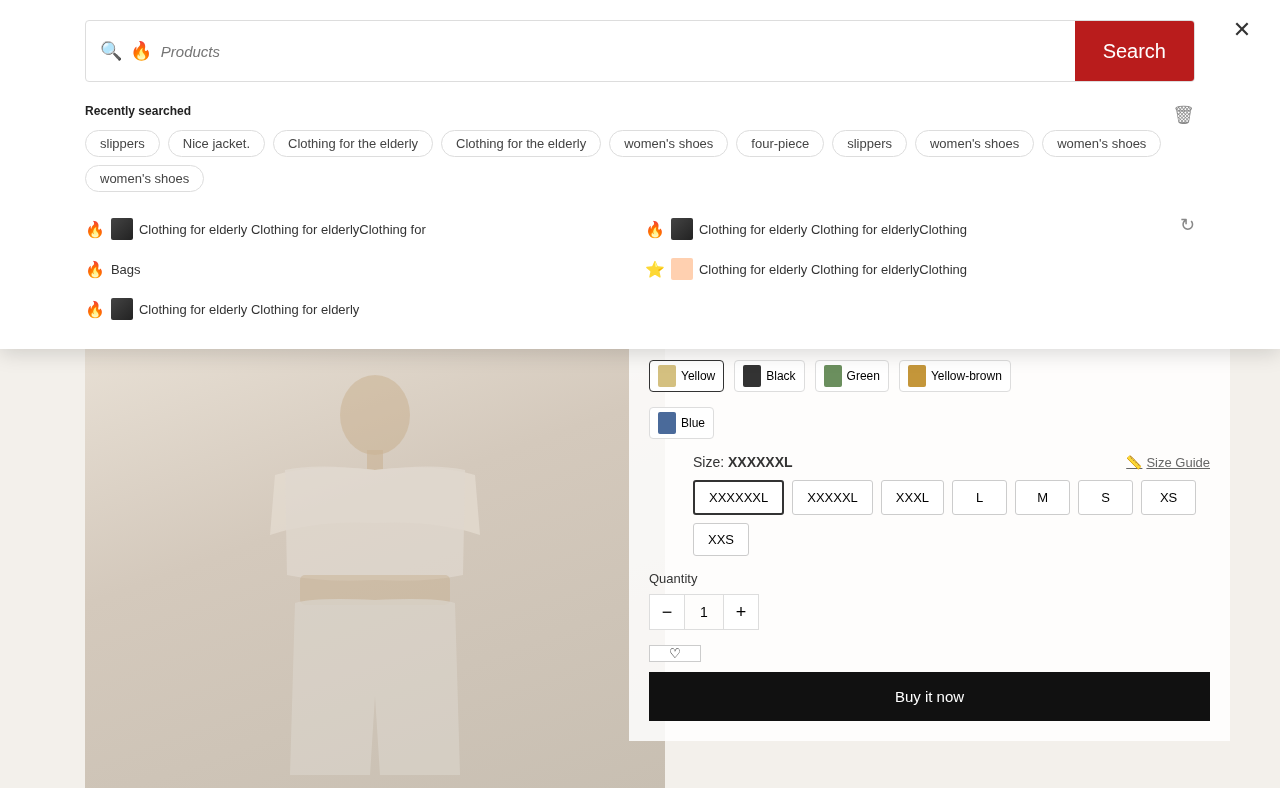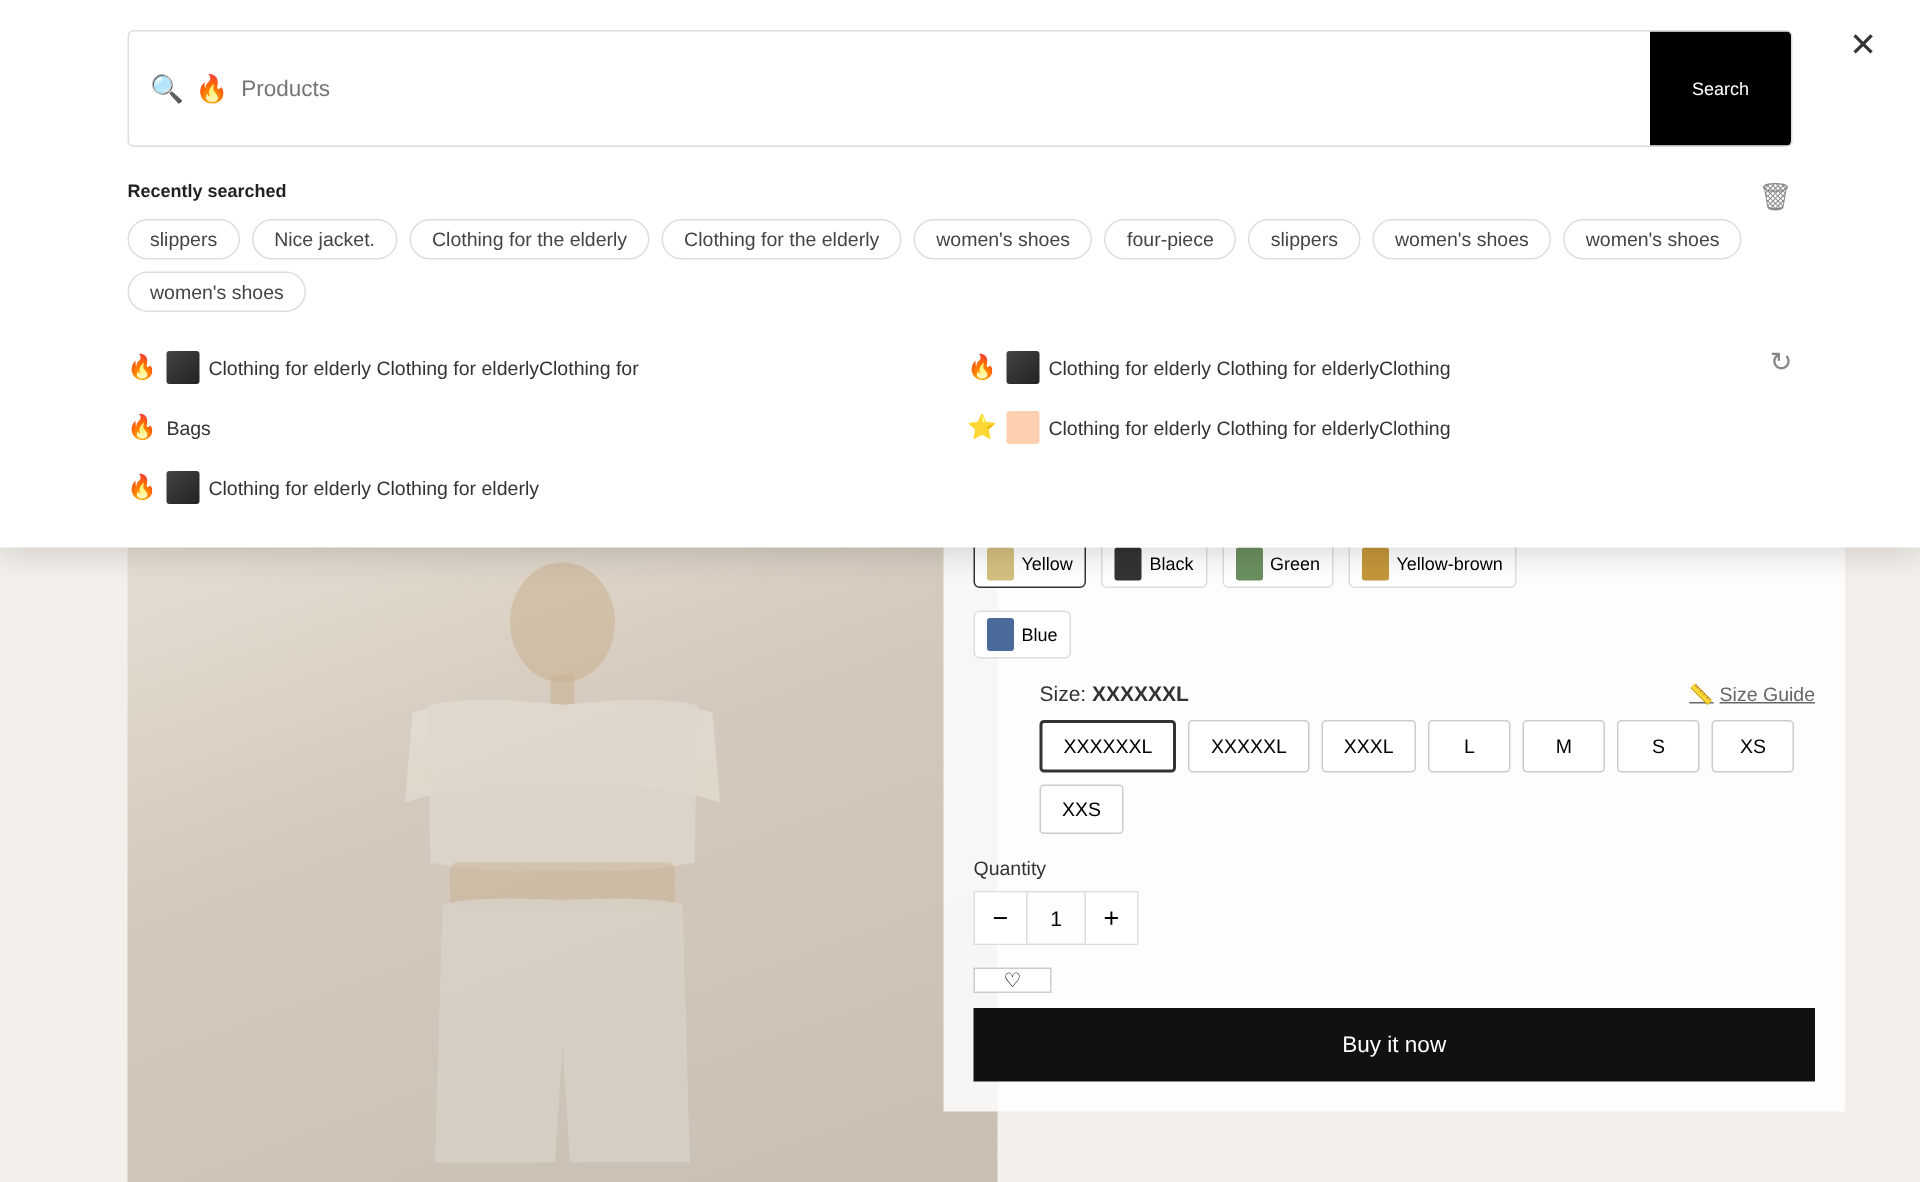--- a/index.html
+++ b/index.html
@@ -115,25 +115,25 @@
       display: flex; align-items: center;
       border: 1px solid #ddd; border-radius: 4px;
       overflow: hidden; margin-bottom: 22px;
     }
     .search-bar-inner {
       display: flex; align-items: center; flex: 1;
       padding: 0 14px; gap: 8px;
     }
     .search-input {
       flex: 1; border: none; outline: none;
-      font-size: 15px; color: #999; padding: 14px 0;
+      font-size: 15px; color: #999; padding: 14px 0; font-style: italic;
     }
     .search-btn {
-      background: #000000; color: white; border: none;
-      padding: 0 28px; height: 76px; font-size: 12px; cursor: pointer;
+      background: #b91c1c; color: white; border: none;
+      padding: 0 28px; height: 60px; font-size: 20px; cursor: pointer;
     }
 
     
     .section-title {
       font-size: 12px; font-weight: 600; color: #222; margin-bottom: 12px;
     }
     .recent-section { margin-bottom: 22px; position: relative; }
     .delete-icon { position: absolute; top: 0; right: 0; cursor: pointer; color: #888; font-size: 18px; }
 
     .tags-row { display: flex; flex-wrap: wrap; gap: 8px; }

